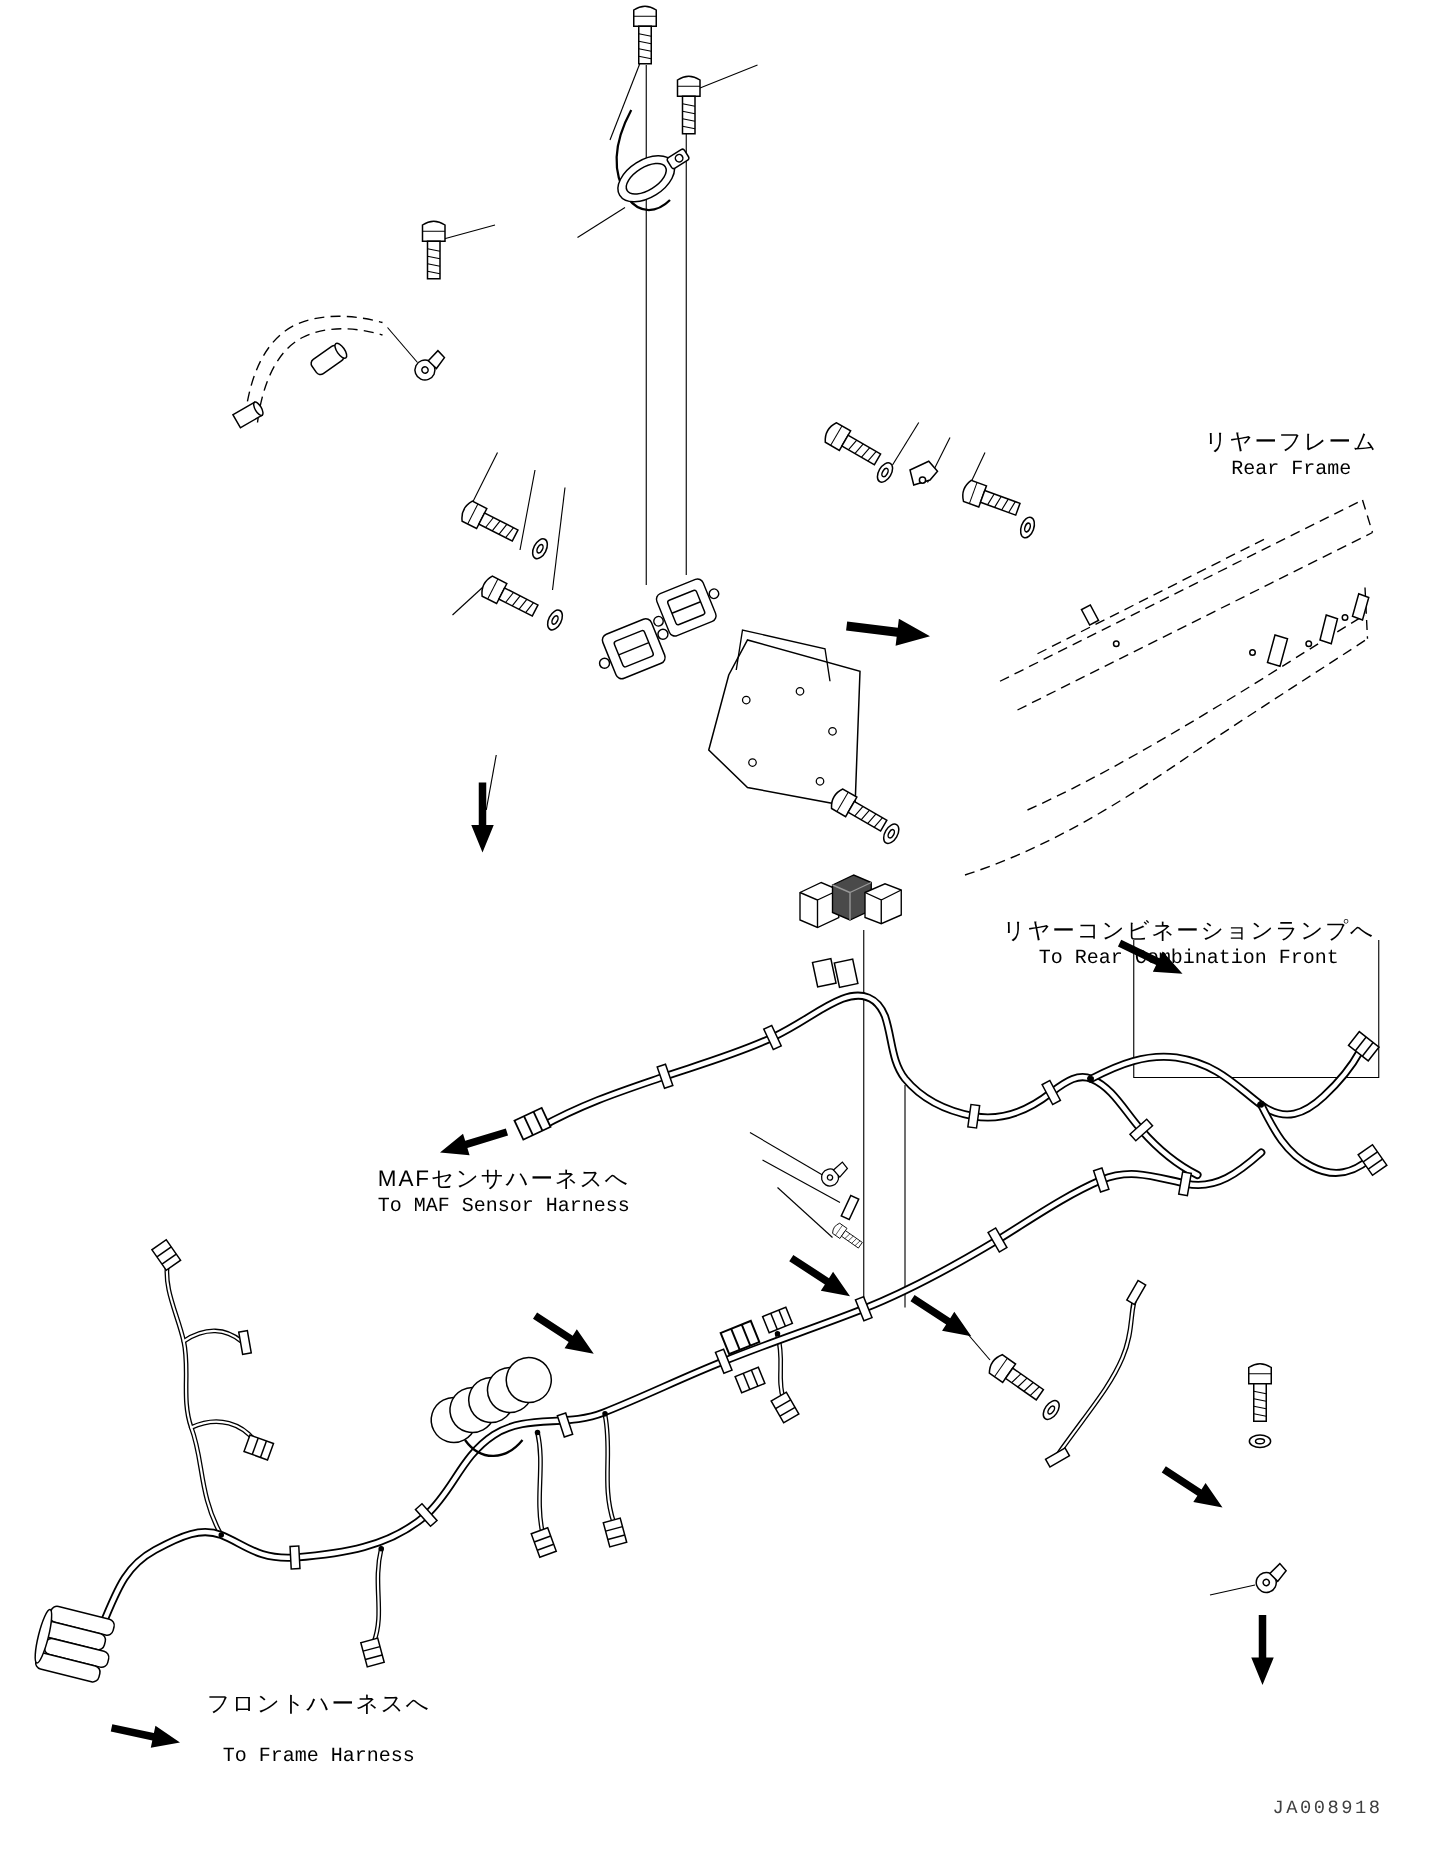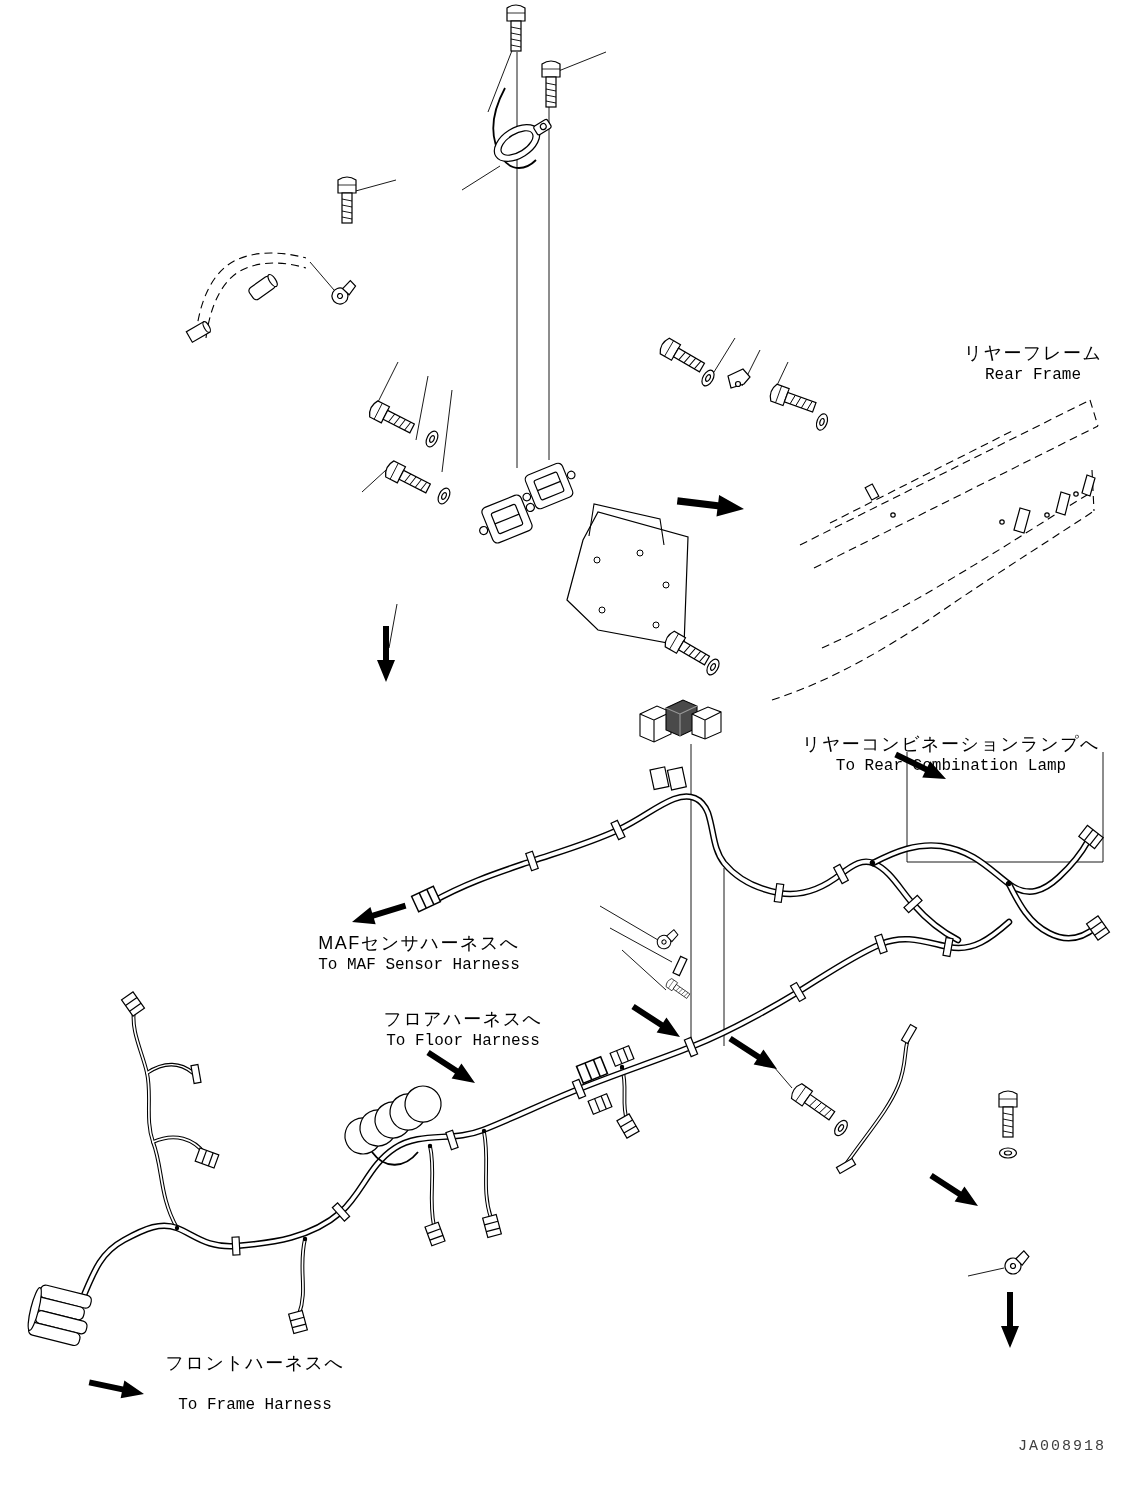--- a/index.html
+++ b/index.html
@@ -322,32 +322,28 @@
   </g>
 </svg>
 
 <div class="label" style="left:1033px; top:342px;">
   <span class="jp">リヤーフレーム</span>
   <span class="en">Rear Frame</span>
 </div>
 
 <div class="label" style="left:951px; top:694px;margin-top:39px;">
   <span class="jp">リヤーコンビネーションランプへ</span>
-  <span class="en">To Rear Combination Lamp</span>
-</div>
-
-<div class="label" style="left:403px; top:932px;margin-left:16px;">
+  <span class="en">To Rear Combination Front</span>
+</div>
+
+<div class="label" style="left:403px; top:932px;">
   <span class="jp">MAFセンサハーネスへ</span>
   <span class="en">To MAF Sensor Harness</span>
 </div>
 
-<div class="label" style="left:463px; top:1008px;">
-  <span class="jp">フロアハーネスへ</span>
-  <span class="en">To Floor Harness</span>
-</div>
 
 <div class="label" style="left:255px; top:1352px;gap:20px;">
   <span class="jp">フロントハーネスへ</span>
   <span class="en">To Frame Harness</span>
 </div>
 
 <div class="drawing-number" style="left:1004px; top:1438px;margin-left:14px;">JA008918</div>
 
 </div>
 

